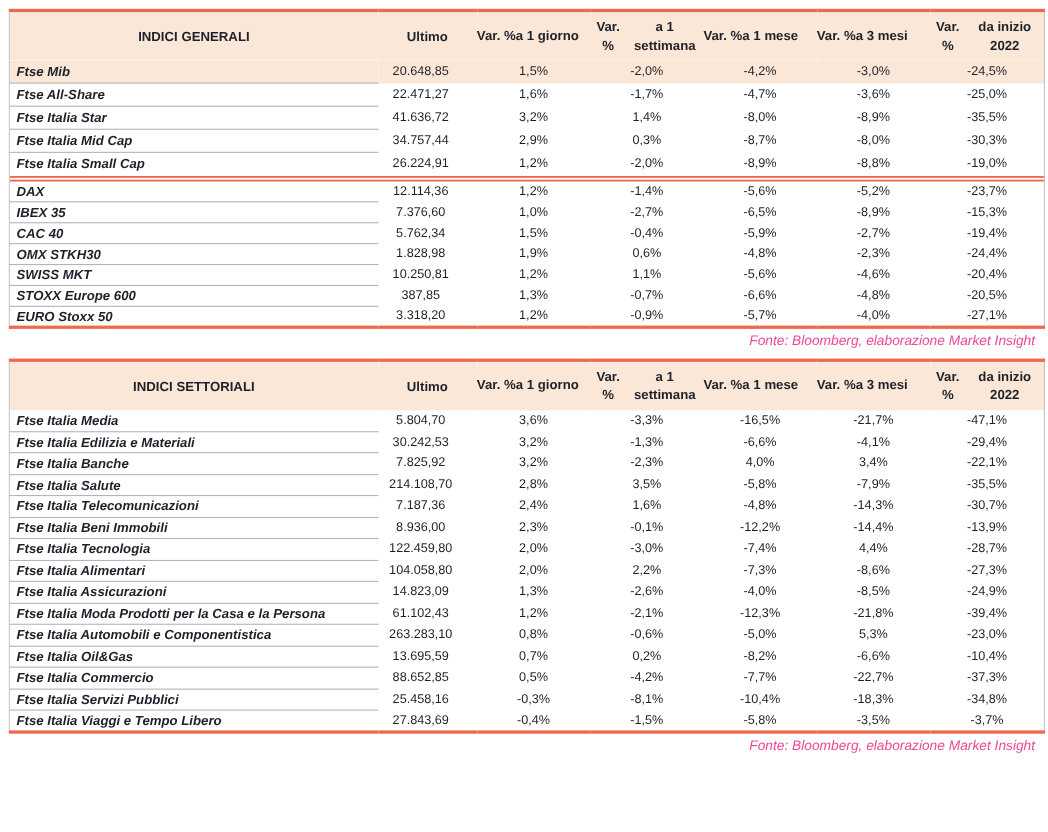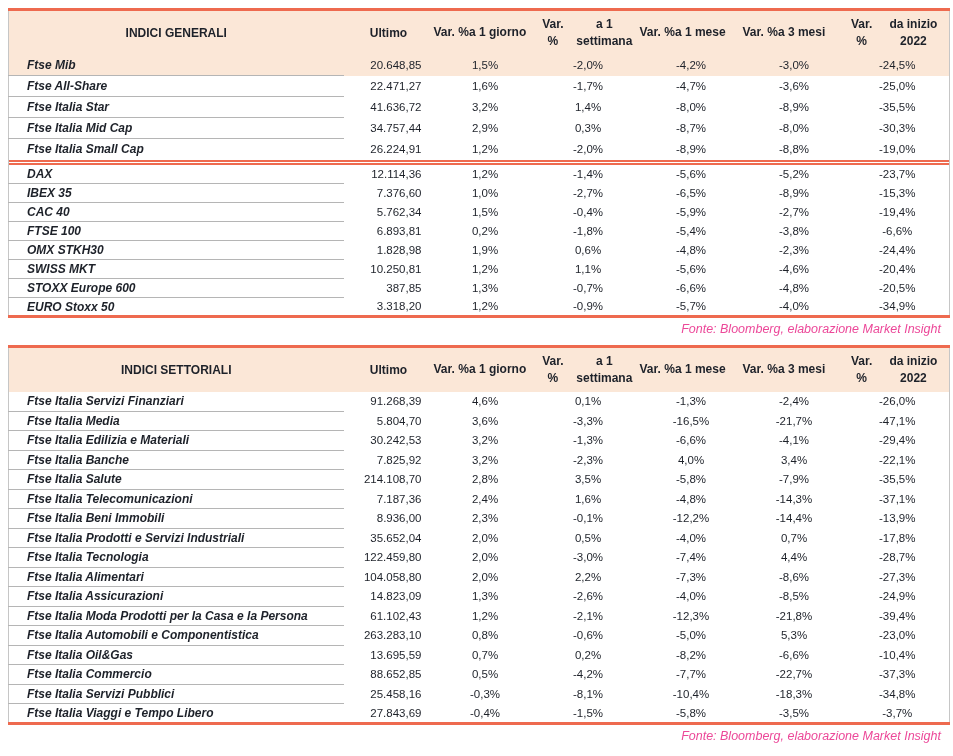--- a/index.html
+++ b/index.html
@@ -38,26 +38,26 @@
   tbody td{padding:0;font-size:11.5px;vertical-align:middle;}
   tr.sep td{
     height:5px;
     background:linear-gradient(to bottom,var(--accent) 0,var(--accent) 2px,#ffffff 2px,#ffffff 3px,var(--accent) 3px,var(--accent) 5px);
   }
   tbody tr.g0{height:21px;}
   tbody tr.g1{height:19px;}
   .t2 tbody tr.g0{height:19.5px;}
   td.name{
     font-weight:700;font-style:italic;font-size:12px;
-    padding-left:18px;white-space:nowrap;overflow:hidden;
+    padding-left:6px;white-space:nowrap;overflow:hidden;
     border-bottom:1px solid var(--grayline);
   }
   tr.lastrow td.name{border-bottom:none;margin-top:40px;}
   tr.hl td{background:var(--peach);}
-  td.ult{text-align:right;padding-right:12px;white-space:nowrap;}
+  td.ult{text-align:center;padding-right:12px;white-space:nowrap;}
   td.val{text-align:center;white-space:nowrap;}
   td.val.b{font-weight:400;}
   .fonte{
     width:941px;text-align:right;
     font-style:italic;font-size:12.5px;color:#ec4899;
     margin:3px 0 4px 0;line-height:16px;
   }
 </style>
 </head>
 <body>
@@ -179,29 +179,20 @@
         <tr class="g1">
           <td class="name">CAC 40</td>
           <td class="ult">5.762,34</td>
           <td class="val b">1,5%</td>
           <td class="val">-0,4%</td>
           <td class="val">-5,9%</td>
           <td class="val">-2,7%</td>
           <td class="val">-19,4%</td>
         </tr>
         <tr class="g1">
-          <td class="name">FTSE 100</td>
-          <td class="ult">6.893,81</td>
-          <td class="val b">0,2%</td>
-          <td class="val">-1,8%</td>
-          <td class="val">-5,4%</td>
-          <td class="val">-3,8%</td>
-          <td class="val">-6,6%</td>
-        </tr>
-        <tr class="g1">
           <td class="name">OMX STKH30</td>
           <td class="ult">1.828,98</td>
           <td class="val b">1,9%</td>
           <td class="val">0,6%</td>
           <td class="val">-4,8%</td>
           <td class="val">-2,3%</td>
           <td class="val">-24,4%</td>
         </tr>
         <tr class="g1">
           <td class="name">SWISS MKT</td>
@@ -221,21 +212,21 @@
           <td class="val">-4,8%</td>
           <td class="val">-20,5%</td>
         </tr>
         <tr class="g1 lastrow">
           <td class="name">EURO Stoxx 50</td>
           <td class="ult">3.318,20</td>
           <td class="val b">1,2%</td>
           <td class="val">-0,9%</td>
           <td class="val">-5,7%</td>
           <td class="val">-4,0%</td>
-          <td class="val">-34,9%</td>
+          <td class="val">-27,1%</td>
         </tr>
       </tbody>
   </table>
 </div>
 <div class="fonte">Fonte: Bloomberg, elaborazione Market Insight</div>
 
 <div class="sheet t2">
   <table>
     <colgroup>
       <col class="c-name">
@@ -277,29 +268,20 @@
         <th>
             <span class="two">
               <span>Var. %</span>
               <span>da inizio 2022</span>
             </span>
           </th>
       </tr>
     </thead>
     <tbody>
         <tr class="g0">
-          <td class="name">Ftse Italia Servizi Finanziari</td>
-          <td class="ult">91.268,39</td>
-          <td class="val b">4,6%</td>
-          <td class="val">0,1%</td>
-          <td class="val">-1,3%</td>
-          <td class="val">-2,4%</td>
-          <td class="val">-26,0%</td>
-        </tr>
-        <tr class="g0">
           <td class="name">Ftse Italia Media</td>
           <td class="ult">5.804,70</td>
           <td class="val b">3,6%</td>
           <td class="val">-3,3%</td>
           <td class="val">-16,5%</td>
           <td class="val">-21,7%</td>
           <td class="val">-47,1%</td>
         </tr>
         <tr class="g0">
           <td class="name">Ftse Italia Edilizia e Materiali</td>
@@ -328,39 +310,30 @@
           <td class="val">-7,9%</td>
           <td class="val">-35,5%</td>
         </tr>
         <tr class="g0">
           <td class="name">Ftse Italia Telecomunicazioni</td>
           <td class="ult">7.187,36</td>
           <td class="val b">2,4%</td>
           <td class="val">1,6%</td>
           <td class="val">-4,8%</td>
           <td class="val">-14,3%</td>
-          <td class="val">-37,1%</td>
+          <td class="val">-30,7%</td>
         </tr>
         <tr class="g0">
           <td class="name">Ftse Italia Beni Immobili</td>
           <td class="ult">8.936,00</td>
           <td class="val b">2,3%</td>
           <td class="val">-0,1%</td>
           <td class="val">-12,2%</td>
           <td class="val">-14,4%</td>
           <td class="val">-13,9%</td>
-        </tr>
-        <tr class="g0">
-          <td class="name">Ftse Italia Prodotti e Servizi Industriali</td>
-          <td class="ult">35.652,04</td>
-          <td class="val b">2,0%</td>
-          <td class="val">0,5%</td>
-          <td class="val">-4,0%</td>
-          <td class="val">0,7%</td>
-          <td class="val">-17,8%</td>
         </tr>
         <tr class="g0">
           <td class="name">Ftse Italia Tecnologia</td>
           <td class="ult">122.459,80</td>
           <td class="val b">2,0%</td>
           <td class="val">-3,0%</td>
           <td class="val">-7,4%</td>
           <td class="val">4,4%</td>
           <td class="val">-28,7%</td>
         </tr>

